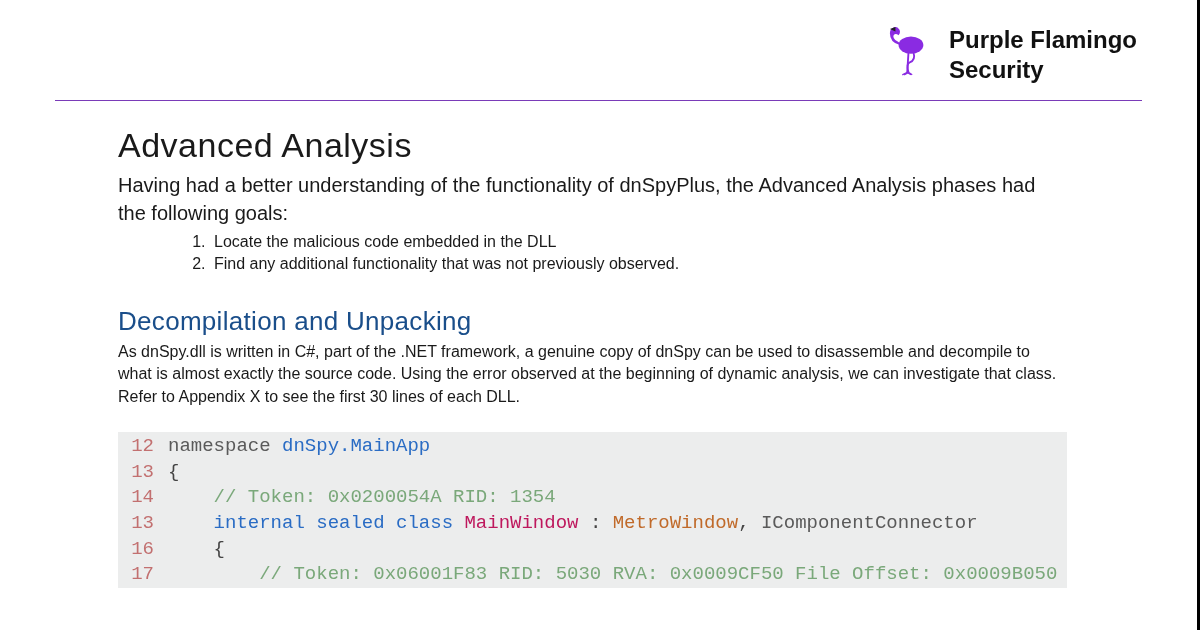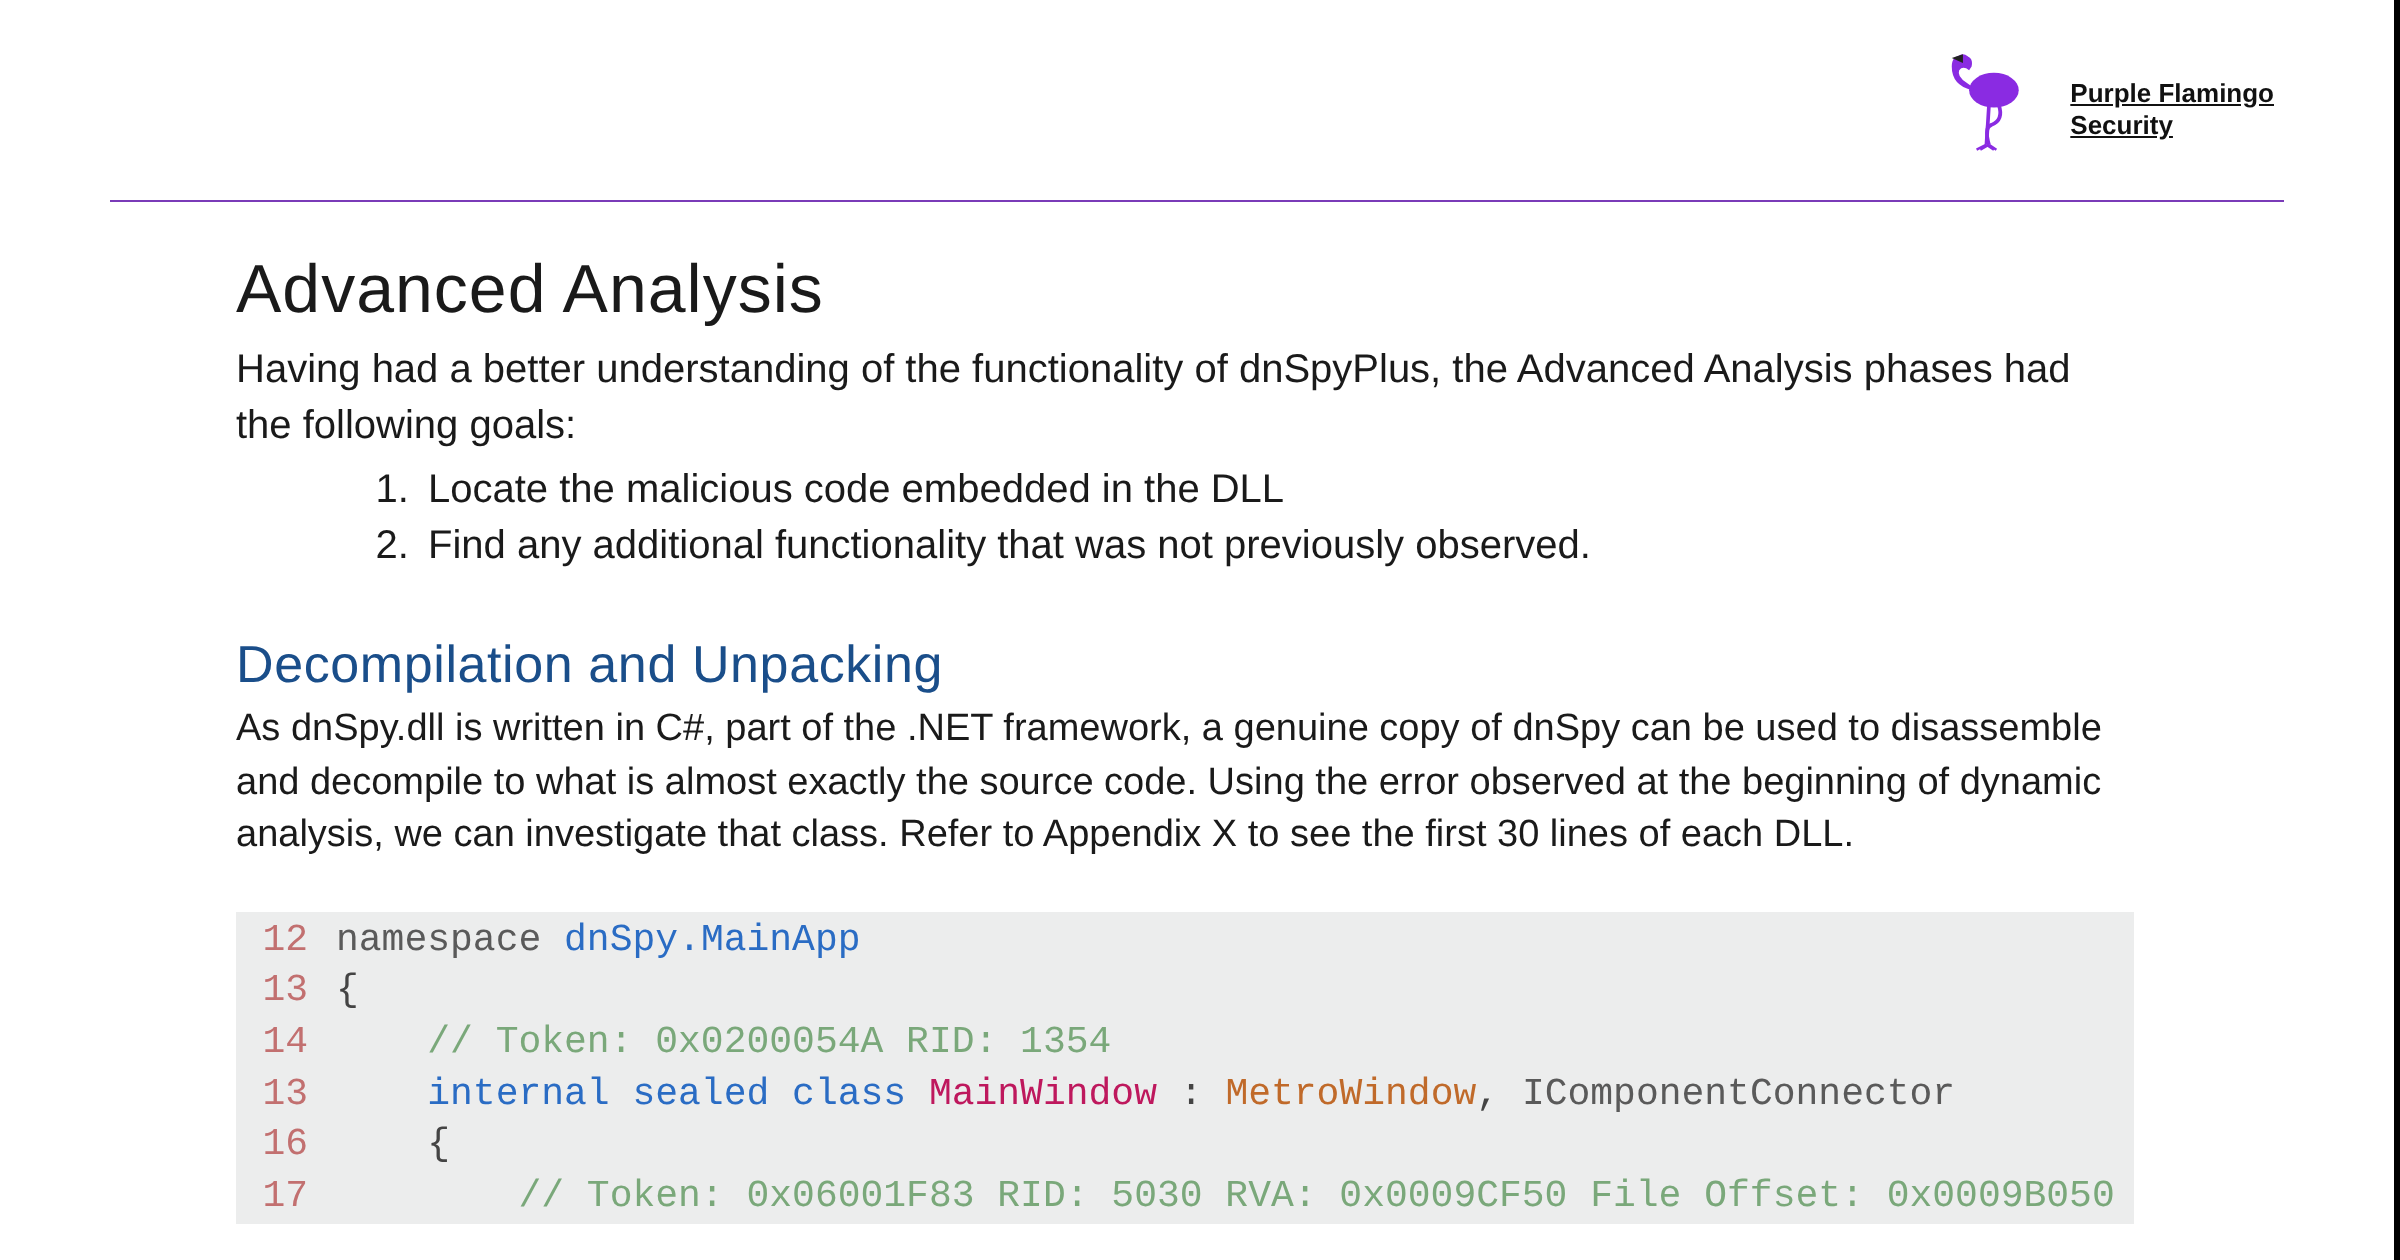--- a/index.html
+++ b/index.html
@@ -24,25 +24,24 @@
     gap: 8px;
   }
   .flamingo-icon {
     width: 70px;
     height: 70px;
     display: flex;
     align-items: center;
     justify-content: center;
   }
   .brand-text {
-    font-size: 13px;
+    font-size: 24px;
     font-weight: 600;
     line-height: 1.25;
     color: #111;
-    text-decoration: underline;
   }
   .hr {
     border: none;
     border-top: 1px solid #7a3bb8;
     margin: 0 55px;
   }
   .content {
     padding: 25px 130px 0 118px;
   }
   h1 {
@@ -54,36 +53,36 @@
     font-family: "Segoe UI", Arial, sans-serif;
   }
   .intro {
     font-size: 20px;
     color: #1a1a1a;
     line-height: 1.4;
     margin-bottom: 4px;
   }
   ol.goals {
     list-style: decimal;
-    font-size: 20px;
+    font-size: 16px;
     color: #1a1a1a;
     line-height: 1.4;
     padding-left: 92px;
     margin-bottom: 30px;
   }
   ol.goals li { padding-left: 4px; }
   h2 {
     font-size: 26px;
     color: #1a4e8a;
     font-weight: 500;
     margin-bottom: 4px;
     letter-spacing: .3px;
   }
   .para {
-    font-size: 19px;
+    font-size: 16px;
     color: #1a1a1a;
     line-height: 1.4;
     margin-bottom: 24px;
   }
   .code-block {
     background: #eceded;
     font-family: Consolas, "Courier New", monospace;
     font-size: 19px;
     line-height: 1.35;
     padding: 2px 0 0 0;

